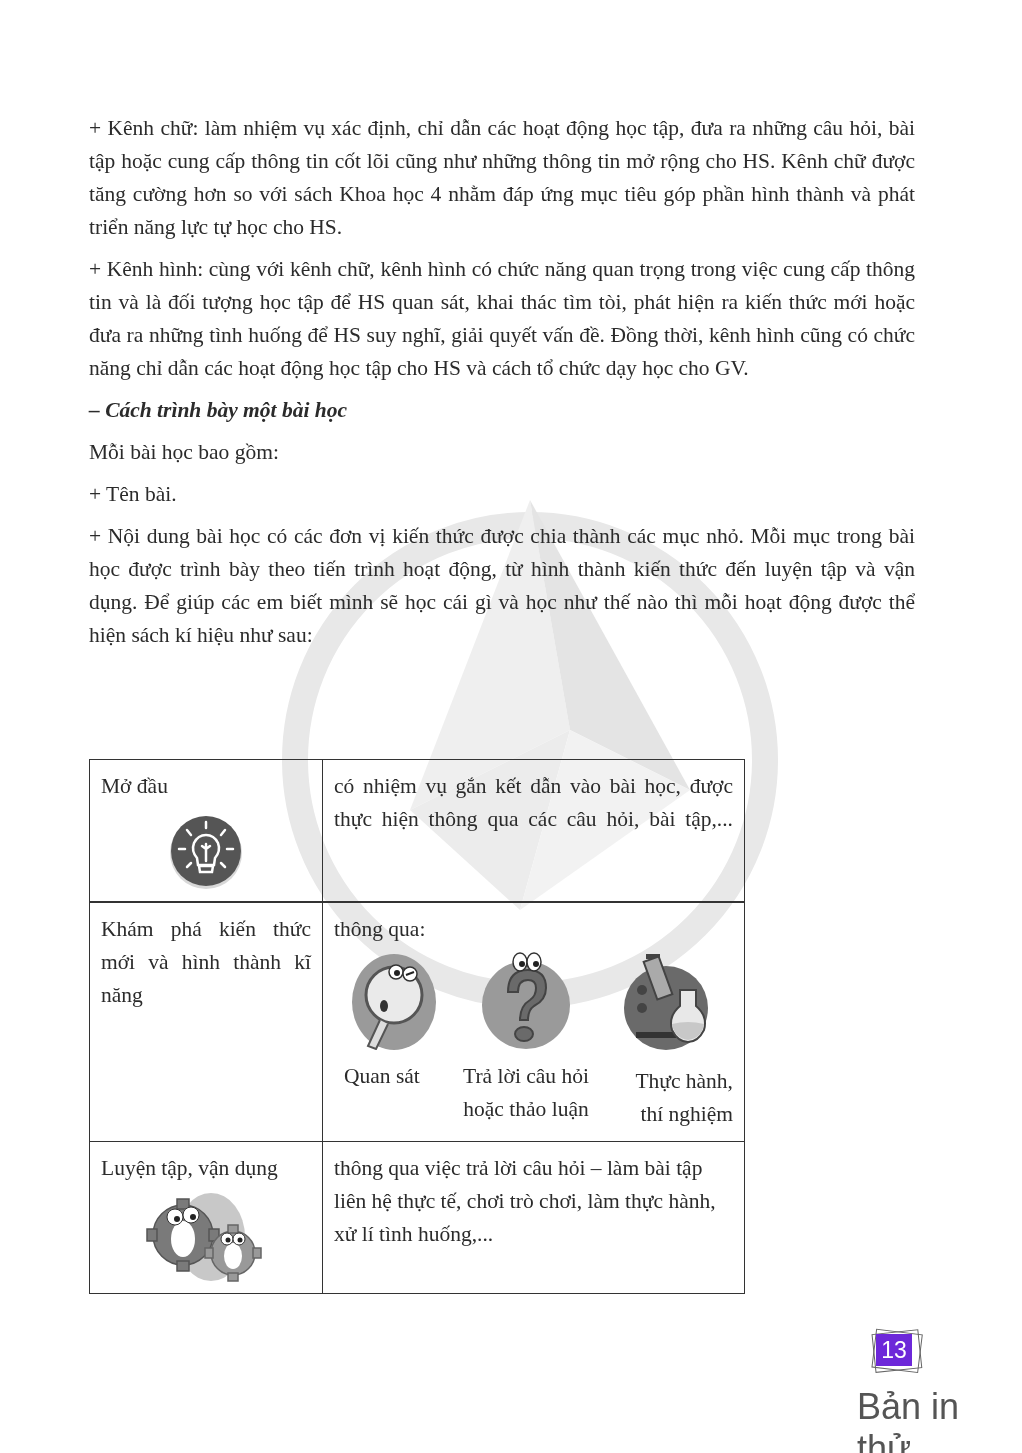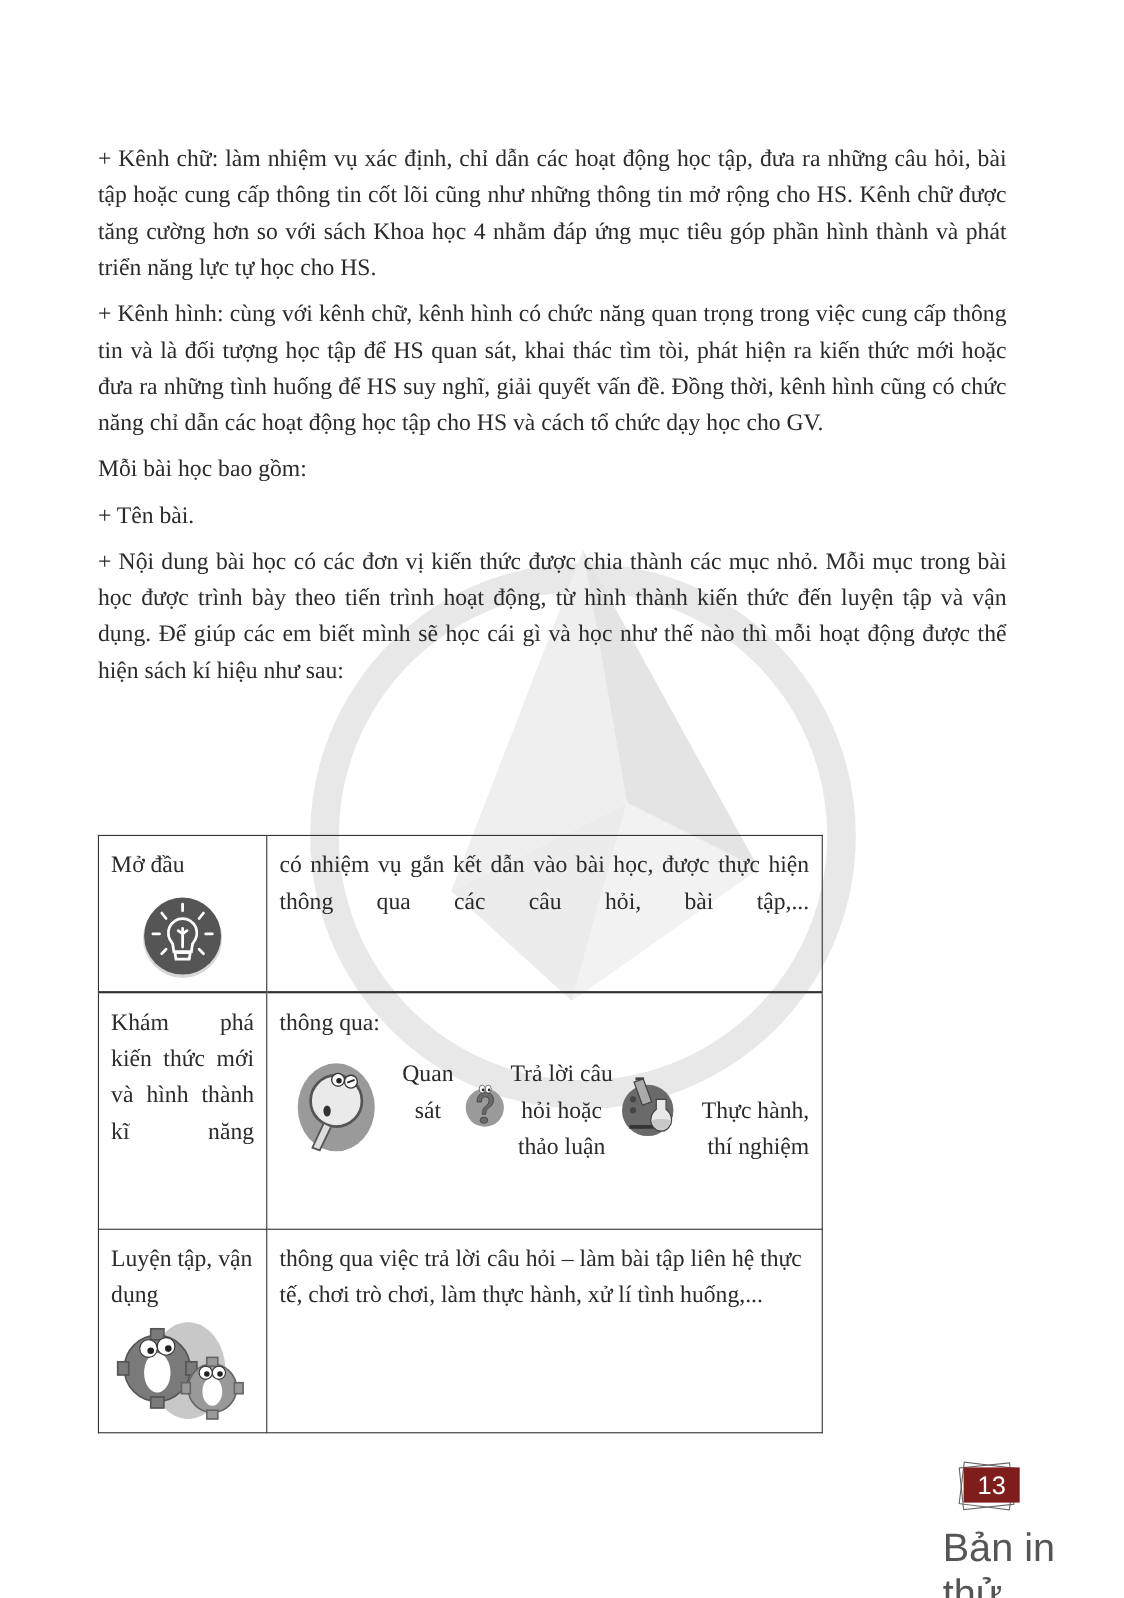--- a/index.html
+++ b/index.html
@@ -2,48 +2,48 @@
 <html><head>
 <meta charset="utf-8">
 <style>
   html, body { margin: 0; padding: 0; background: #ffffff; }
   body {
     width: 1022px; height: 1453px; position: relative; overflow: hidden;
     font-family: "Liberation Serif", "DejaVu Serif", serif;
     color: #2b2b2b;
   }
   .watermark { position: absolute; left: 270px; top: 490px; width: 520px; height: 520px; z-index: 0; }
-  .content { position: absolute; left: 89px; top: 128px; width: 826px; z-index: 1; }
+  .content { position: absolute; left: 89px; top: 112px; width: 826px; z-index: 1; }
   .para {
     font-size: 21.5px; line-height: 33px; text-align: justify; margin: 0 0 9px 0;
     text-align-last: left;
   }
   .heading-it { font-weight: bold; font-style: italic; }
   table.activity {
     position: absolute; left: 89px; top: 759px; width: 656px;
     border-collapse: collapse; z-index: 1;
     font-size: 21.5px; line-height: 33px;
   }
   table.activity td { border: 1.5px solid #333; vertical-align: top; padding: 10px 11px; }
   table.activity tr.r1 td { border-bottom-width: 2px; }
   td.c1 { width: 210px; }
   .row1 { height: 133px; }
   .row2 { height: 215px; }
   .row3 { height: 146px; }
   .justify { text-align: justify; text-align-last: justify; }
   .icon-wrap { display: flex; justify-content: center; margin-top: 10px; }
   .tools { display: flex; justify-content: space-between; margin-top: 4px; }
-  .tool { display: flex; flex-direction: row; align-items: center; }
+  .tool { display: flex; flex-direction: column; align-items: center; }
   .tool .lbl { text-align: center; margin-top: 10px; }
   .tool.right .lbl { text-align: right; align-self: flex-end; margin-top: 15px; }
   .tool.left .lbl { align-self: flex-start; padding-left: 10px; }
   .page-badge { position: absolute; left: 868px; top: 1328px; width: 60px; height: 48px; z-index: 1; }
   .page-num {
-    position: absolute; left: 876px; top: 1334px; width: 51px; height: 32px;
-    background: #7f1d1d; color: #fff; font-family: "Liberation Sans", "DejaVu Sans", sans-serif;
+    position: absolute; left: 876px; top: 1334px; width: 36px; height: 32px;
+    background: #6d28d9; color: #fff; font-family: "Liberation Sans", "DejaVu Sans", sans-serif;
     font-size: 23px; line-height: 32px; text-align: center; z-index: 2;
   }
   .draft {
     position: absolute; left: 857px; top: 1386px; z-index: 1;
     font-family: "Liberation Sans", "DejaVu Sans", sans-serif;
     font-size: 36px; color: #555;
   }
 </style>
 </head>
 <body>
@@ -52,20 +52,21 @@
   <circle cx="260" cy="270" r="235" fill="none" stroke="#e8e8e8" stroke-width="26"></circle>
   <polygon points="260,10 140,320 300,240" fill="#efefef"></polygon>
   <polygon points="260,10 300,240 420,300" fill="#e4e4e4"></polygon>
   <polygon points="140,320 300,240 250,420" fill="#ececec"></polygon>
   <polygon points="300,240 420,300 250,420" fill="#f2f2f2"></polygon>
 </svg>
 
 <div class="content">
   <p class="para">+ Kênh chữ: làm nhiệm vụ xác định, chỉ dẫn các hoạt động học tập, đưa ra những câu hỏi, bài tập hoặc cung cấp thông tin cốt lõi cũng như những thông tin mở rộng cho HS. Kênh chữ được tăng cường hơn so với sách Khoa học 4 nhằm đáp ứng mục tiêu góp phần hình thành và phát triển năng lực tự học cho HS.</p>
   <p class="para">+ Kênh hình: cùng với kênh chữ, kênh hình có chức năng quan trọng trong việc cung cấp thông tin và là đối tượng học tập để HS quan sát, khai thác tìm tòi, phát hiện ra kiến thức mới hoặc đưa ra những tình huống để HS suy nghĩ, giải quyết vấn đề. Đồng thời, kênh hình cũng có chức năng chỉ dẫn các hoạt động học tập cho HS và cách tổ chức dạy học cho GV.</p>
+  <p class="para heading-it">– Cách trình bày một bài học</p>
   <p class="para">Mỗi bài học bao gồm:</p>
   <p class="para">+ Tên bài.</p>
   <p class="para">+ Nội dung bài học có các đơn vị kiến thức được chia thành các mục nhỏ. Mỗi mục trong bài học được trình bày theo tiến trình hoạt động, từ hình thành kiến thức đến luyện tập và vận dụng. Để giúp các em biết mình sẽ học cái gì và học như thế nào thì mỗi hoạt động được thể hiện sách kí hiệu như sau:</p>
 </div>
 
 <table class="activity">
   <tbody>
       <tr class="r1 row1">
     <td class="c1">
       <div>Mở đầu</div>

